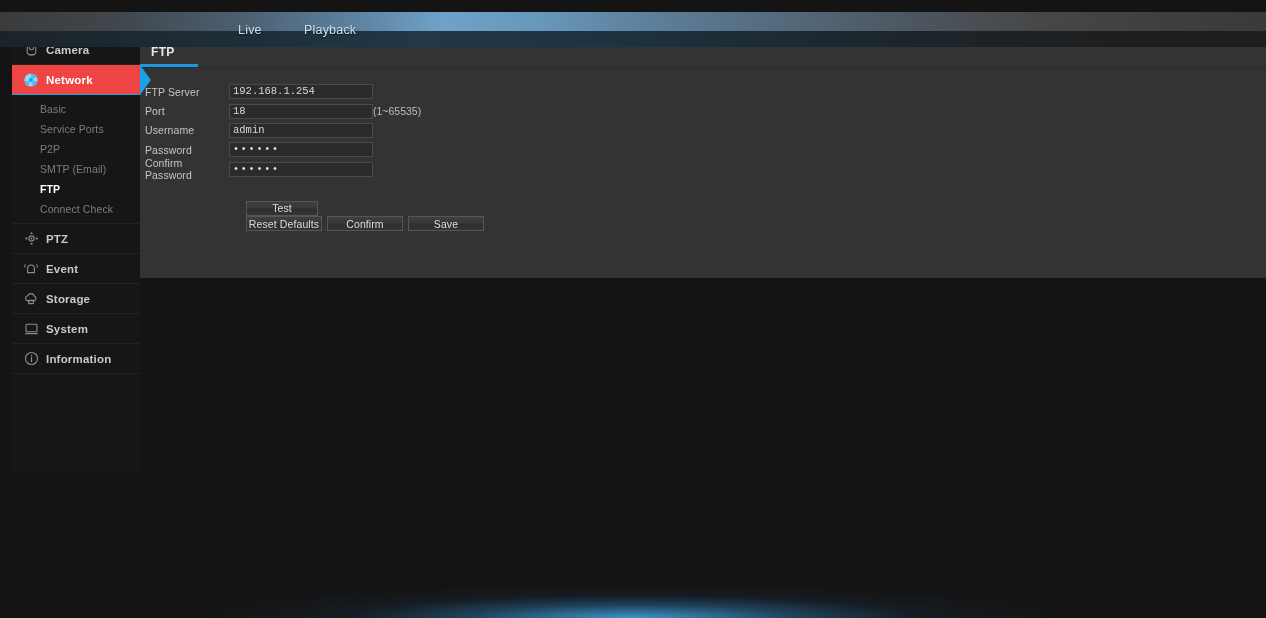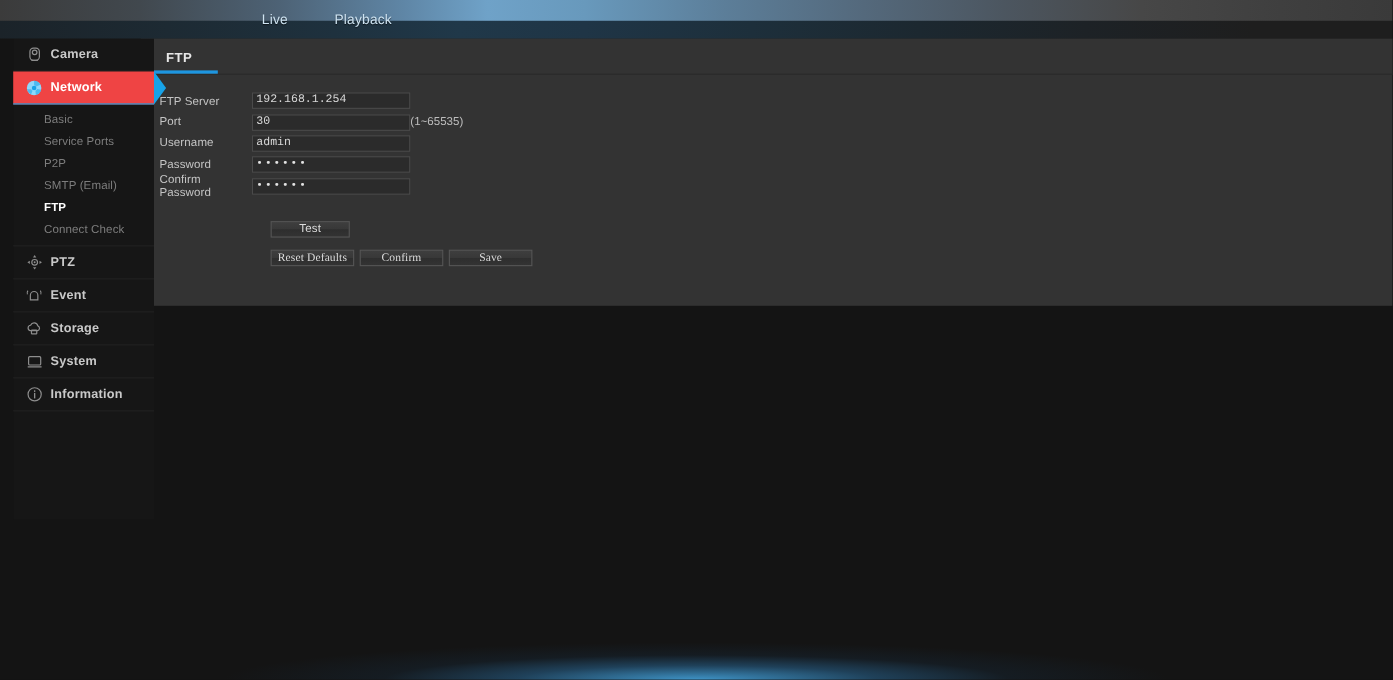--- a/index.html
+++ b/index.html
@@ -16,21 +16,21 @@
     position:absolute; left:0; bottom:0; width:1266px; height:60px;
     background:radial-gradient(ellipse 430px 34px at 50% 100%,
         rgba(70,170,230,0.85) 0%,
         rgba(45,120,175,0.45) 38%,
         rgba(25,65,100,0.18) 66%,
         rgba(20,20,20,0) 100%);
     pointer-events:none;
   }
 
   
-  .topbar{ position:absolute; left:0; top:0; width:1266px; height:35px; z-index:6; }
+  .topbar{ position:absolute; left:0; top:12px; width:1266px; height:35px; z-index:6; }
   .topbar-upper{
     position:absolute; left:0; top:0; width:100%; height:19px;
     background:linear-gradient(90deg,
       #3b3b3b 0%, #41484e 10%, #4d6275 20%, #5f86a6 29%,
       #6fa2c8 35%, #6899bc 42%, #5c7e99 52%, #54697c 62%,
       #4c5660 72%, #474747 82%, #3f3f3f 92%, #3a3a3a 100%);
   }
   .topbar-lower{
     position:absolute; left:0; top:19px; width:100%; height:16px;
     background:linear-gradient(90deg,
@@ -112,21 +112,21 @@
 
   .btnrow{ position:relative; margin-left:101px; }
   .btn{
     display:inline-flex; align-items:center; justify-content:center;
     height:15px; font-size:10.5px; color:#dcdcdc; cursor:pointer;
     background:linear-gradient(180deg,#3e3e3e 0%,#383838 48%,#2e2e2e 52%,#333333 100%);
     border:1px solid #565656;
     letter-spacing:.1px;
   }
   .btn-test{ width:72px; margin-top:22px; }
-  .btn-group{ margin-top:11px; display:flex; gap:5px;font-family:Liberation Serif, serif; }
+  .btn-group{ display:flex; gap:5px; }
   .btn-reset{ width:76px; }
   .btn-refresh{ width:76px; }
   .btn-save{ width:76px; }
 
   svg{ display:block; }
 </style>
 </head>
 <body>
 
 <div id="app">
@@ -267,21 +267,21 @@
 
     <div class="form">
 
       <div class="frow">
         <div class="flabel">FTP Server</div>
         <div class="finput">192.168.1.254</div>
       </div>
 
       <div class="frow">
         <div class="flabel">Port</div>
-        <div class="finput">30</div>
+        <div class="finput">18</div>
         <div class="fhint">(1~65535)</div>
       </div>
 
       <div class="frow">
         <div class="flabel">Username</div>
         <div class="finput">admin</div>
       </div>
 
       <div class="frow">
         <div class="flabel">Password</div>

